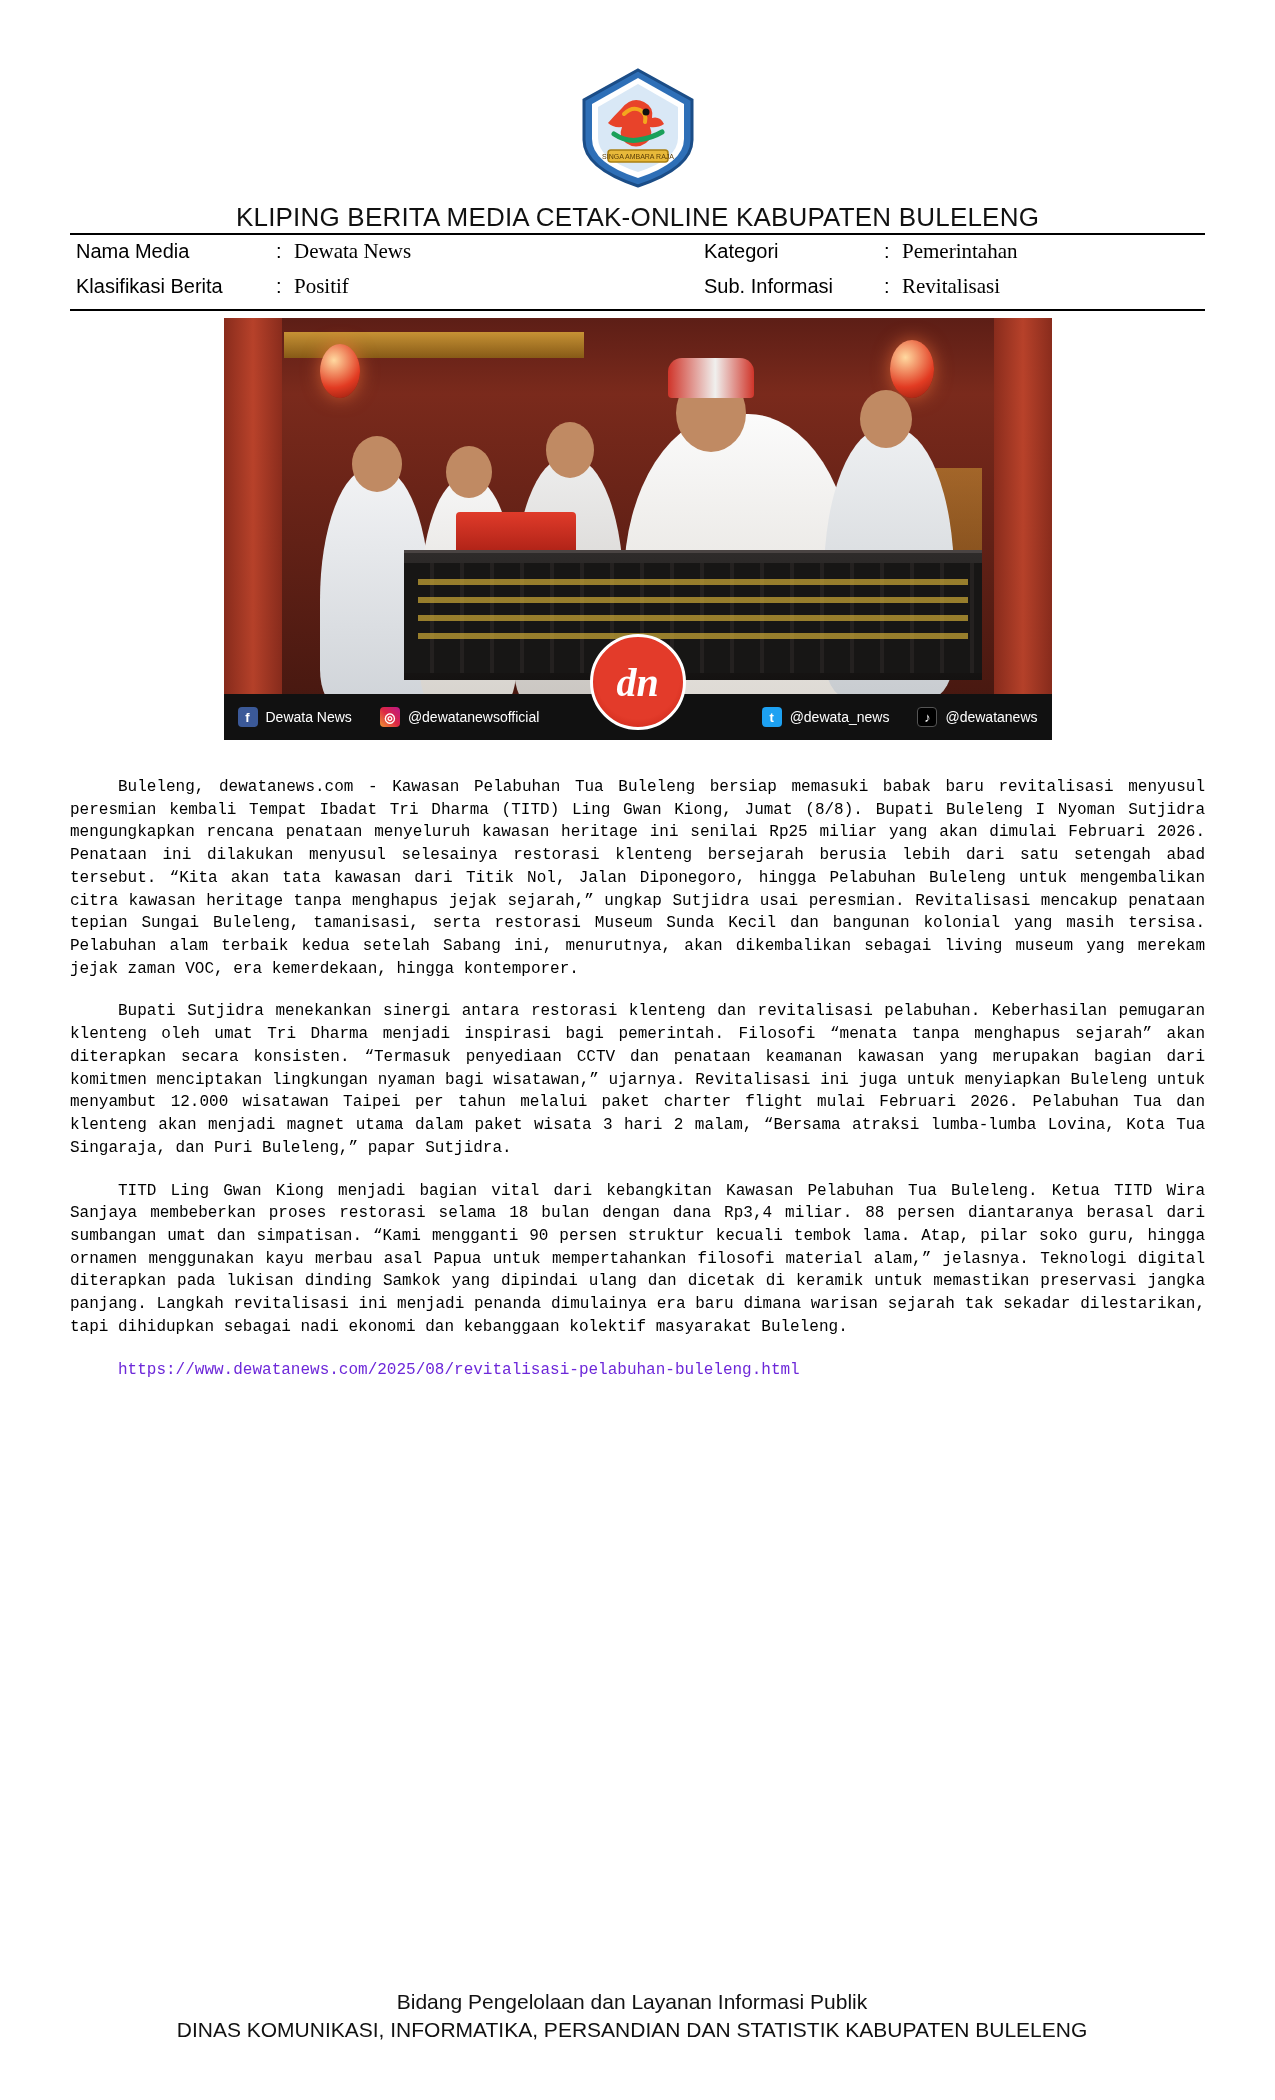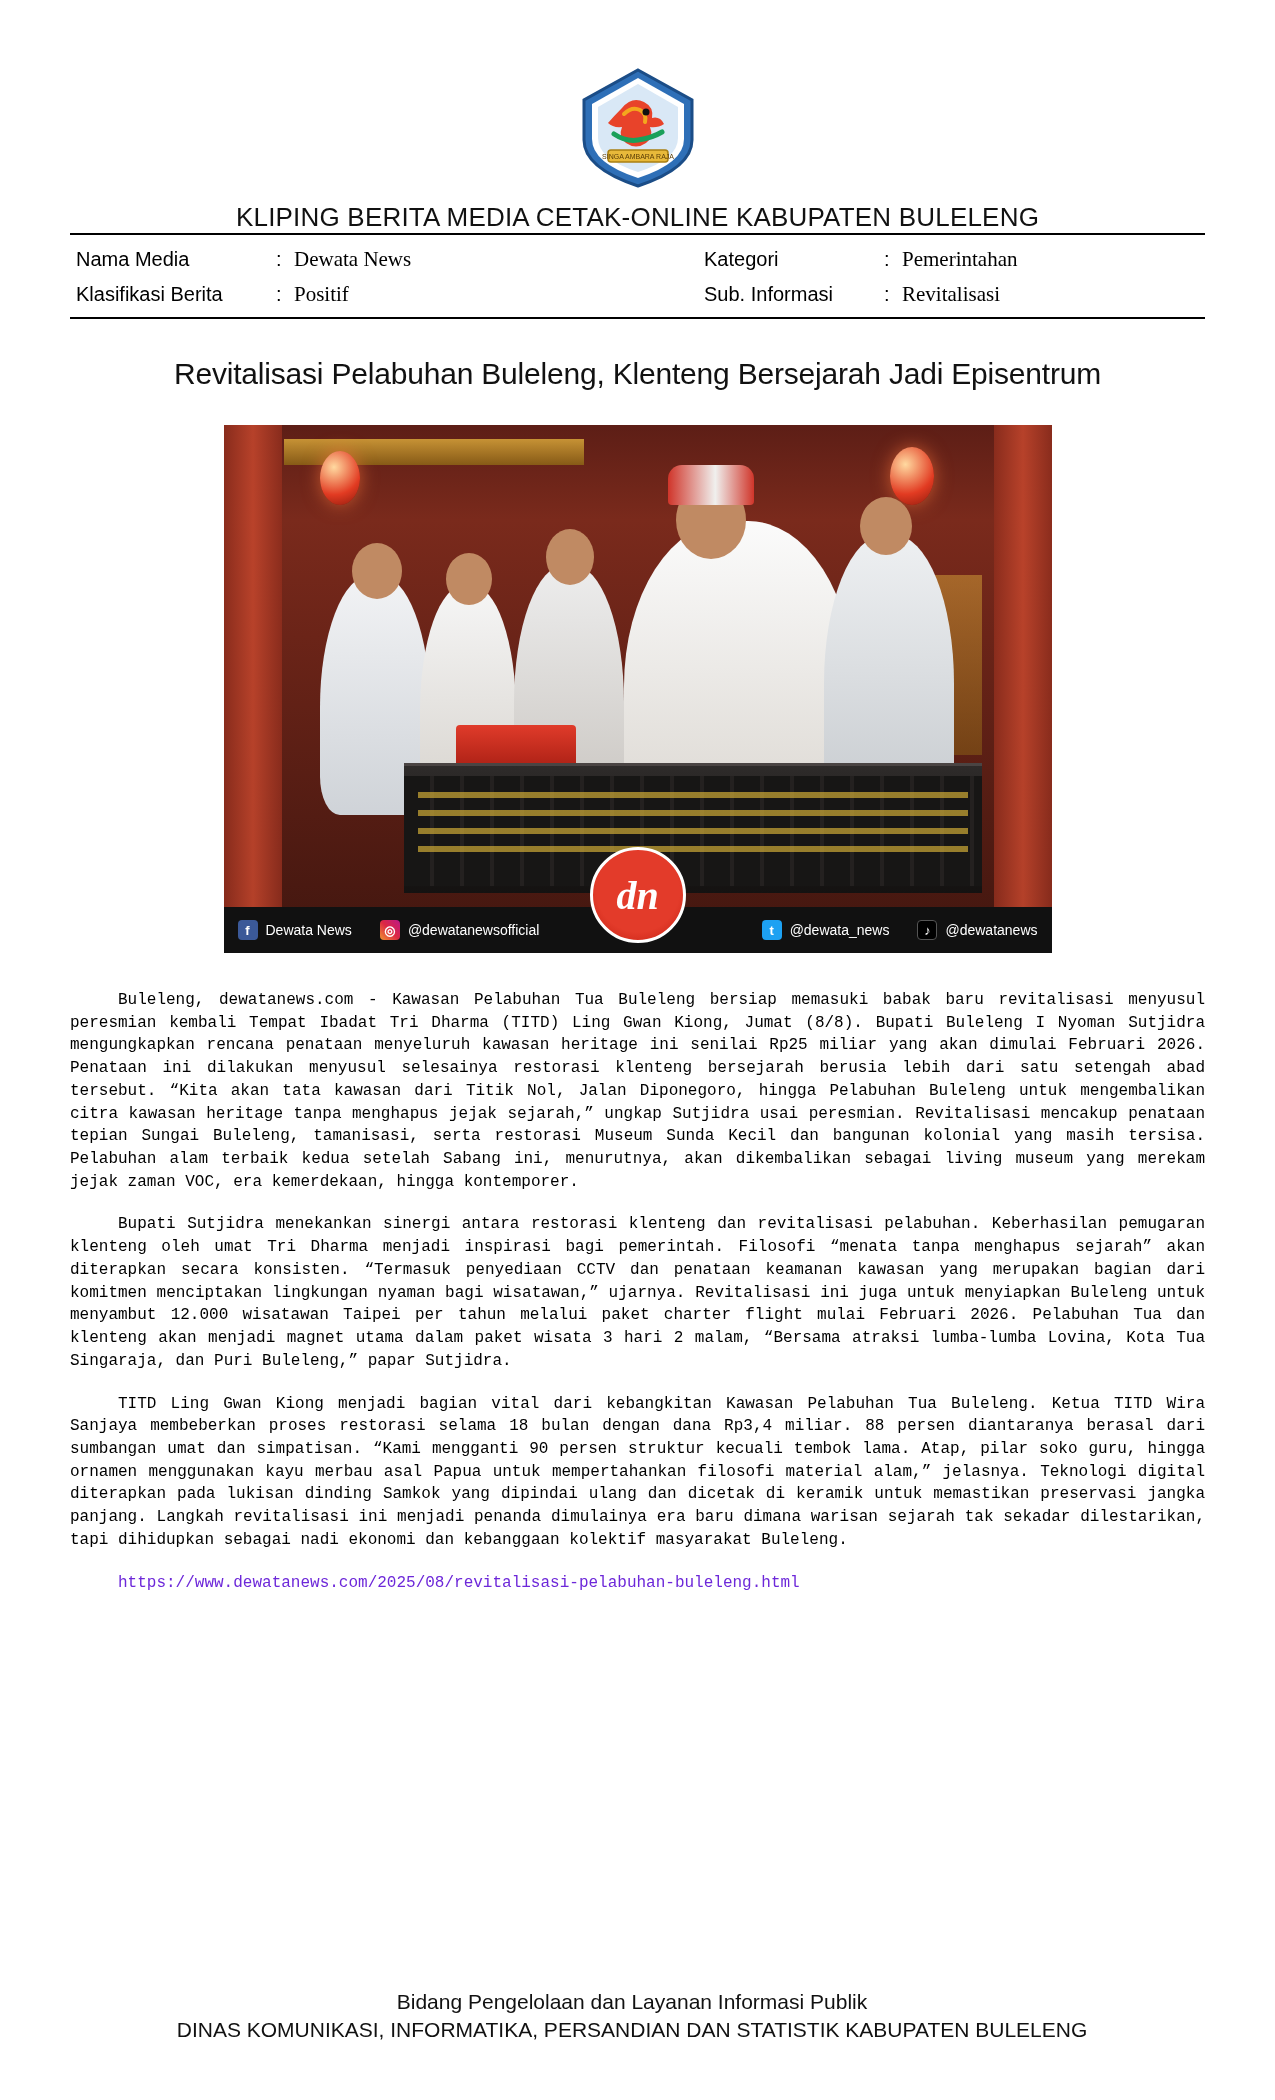--- a/index.html
+++ b/index.html
@@ -43,21 +43,21 @@
     margin: 0;
   }
 
   
   .meta {
     display: grid;
     grid-template-columns: 200px 18px 410px 180px 18px 1fr;
     row-gap: 10px;
     font-family: "Liberation Sans", sans-serif;
     font-size: 20px;
-    padding: 12px 6px 10px 6px;
+    padding: 4px 6px 10px 6px;
     align-items: baseline;
   }
   .meta .label { font-family: "Liberation Sans", sans-serif; }
   .meta .colon { text-align: left; }
   .meta .value { font-family: "Liberation Serif", serif; font-size: 21px; }
 
   
   .article-title {
     text-align: center;
     font-family: "Liberation Sans", sans-serif;
@@ -69,24 +69,25 @@
   }
 
   
   .photo-wrap {
     display: flex;
     justify-content: center;
     margin-bottom: 36px;
   }
   .photo {
     width: 828px;
-    height: 528px;
+    height: 422px;
     position: relative;
     overflow: hidden;
     background: #e5e5e5;
+    margin-top: 7px;
   }
   
   .ph-bg {
     position: absolute; inset: 0;
     background:
       linear-gradient(180deg, #5d1e16 0%, #7a2a1c 18%, #6b2418 40%, #41160f 100%);
   }
   .ph-pillar {
     position: absolute; top: 0; bottom: 0; width: 58px;
     background: linear-gradient(90deg,#8d2d1d,#c0452c,#8d2d1d);
@@ -227,21 +228,20 @@
 
     <div class="label">Klasifikasi Berita</div>
     <div class="colon">:</div>
     <div class="value">Positif</div>
     <div class="label">Sub. Informasi</div>
     <div class="colon">:</div>
     <div class="value">Revitalisasi</div>
   </div>
   <hr class="rule">
 
-  <h1 class="article-title">Revitalisasi Pelabuhan Buleleng, Klenteng Bersejarah Jadi Episentrum</h1>
 
   <div class="photo-wrap">
     <div class="photo">
       <div class="ph-bg"></div>
       <div class="ph-pillar" style="left:0"></div>
       <div class="ph-pillar" style="right:0"></div>
       <div class="ph-gold" style="left:60px; top:14px; width:300px; height:26px;"></div>
       <div class="ph-gold" style="right:70px; top:150px; width:120px; height:180px; opacity:.5;"></div>
       <div class="ph-lantern" style="left:96px; top:26px; width:40px; height:54px;"></div>
       <div class="ph-lantern" style="right:118px; top:22px; width:44px; height:58px;"></div>

